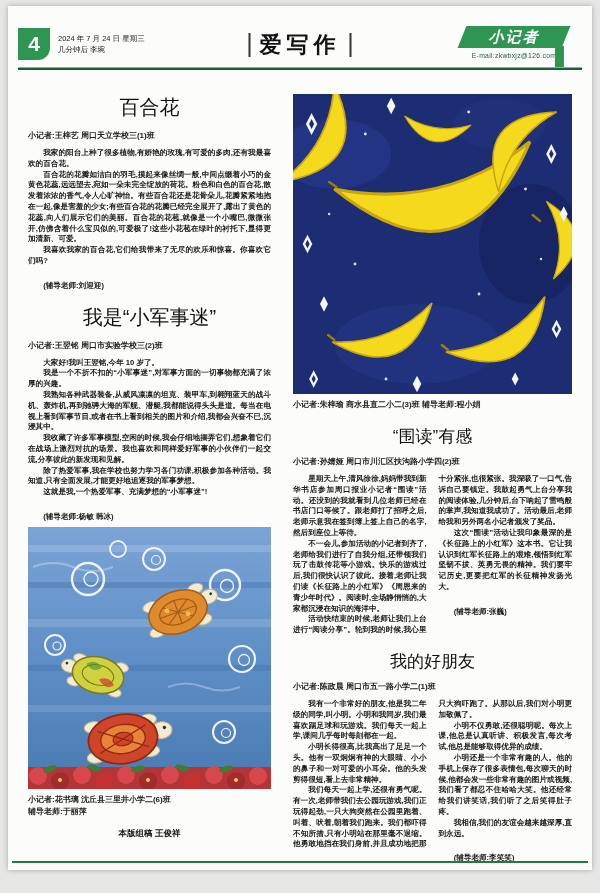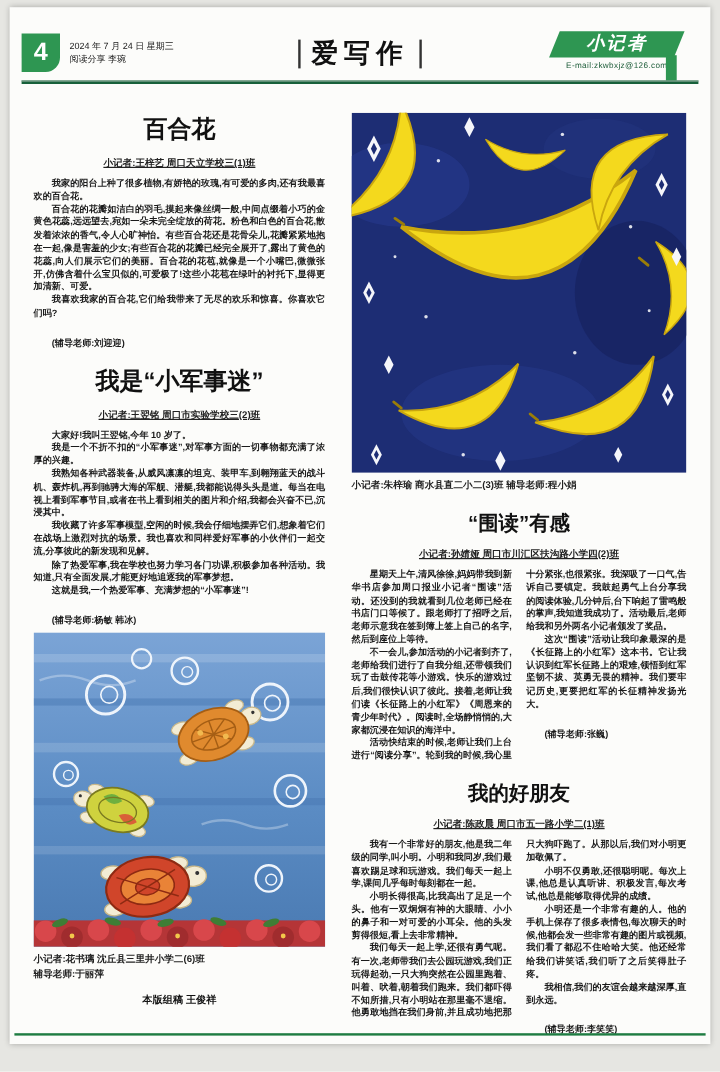--- a/index.html
+++ b/index.html
@@ -39,44 +39,44 @@
     font-style:italic; font-weight:bold; font-size:15px; line-height:22px; letter-spacing:2px;
   }
   .brand-slash { position:absolute; right:-6px; top:20px; width:9px; height:22px; background:#2e9652; transform:skewX(-22deg); }
   .brand-email { margin-top:4px; font-size:6.8px; color:#1c5c38; letter-spacing:.3px; }
   .hdr-rule { position:absolute; left:10px; right:10px; top:61px; height:3px; background:#17603a; border-top:1px solid #8fae9c; }
   
   .main { position:absolute; left:20px; right:20px; top:76px; bottom:14px; display:flex; gap:22px; }
   .col-l { width:243px; flex:0 0 243px; }
   .col-r { flex:1; min-width:0; }
   
-  .a-title { text-align:center; font-weight:bold; color:#111; }
+  .a-title { text-align:center; font-weight:normal; color:#111; }
   .t-big   { font-size:20px; margin:12px 0 9px; }
   .t-mid   { font-size:17px; margin:14px 0 8px; }
-  .a-byline { text-align:center; font-size:8px; font-weight:bold; color:#222; margin-bottom:7px;text-decoration:underline; }
+  .a-byline { font-size:8px; font-weight:bold; color:#222; margin-bottom:7px; }
   .a-body p { font-size:7.6px; line-height:10.8px; color:#1a1a1a; text-indent:2em; text-align:justify;font-weight:bold; }
   .teacher { text-align:right; font-size:7.6px; line-height:11px; color:#1a1a1a; margin-top:14px; }
   .twocol { column-count:2; column-gap:12px; }
   
   .fig { margin-top:4px; }
   .fig svg { display:block; width:100%; }
   .fig-cap { font-size:8px; font-weight:bold; line-height:12px; color:#222; margin-top:5px; }
   .credit { text-align:center; font-size:8.5px; font-weight:bold; color:#111; margin-top:10px; }
   .bottom-rule { position:absolute; left:4px; right:4px; bottom:7px; height:2px; background:#1e7c42; }
 </style>
 </head>
 <body>
 
 <div class="page">
 
   <div class="hdr">
     <div class="page-num">4</div>
     <div class="date-block">
       <div>2024 年 7 月 24 日 星期三</div>
-      <div>阅读分享 李琬</div>
+      <div>几分钟后 李琬</div>
     </div>
     <div class="section-title">
       <span class="vbar"></span>
       <span>爱写作</span>
       <span class="vbar"></span>
     </div>
     <div class="brand">
       <div class="brand-flag">
         <span>小记者</span>
         <span class="brand-slash"></span>

